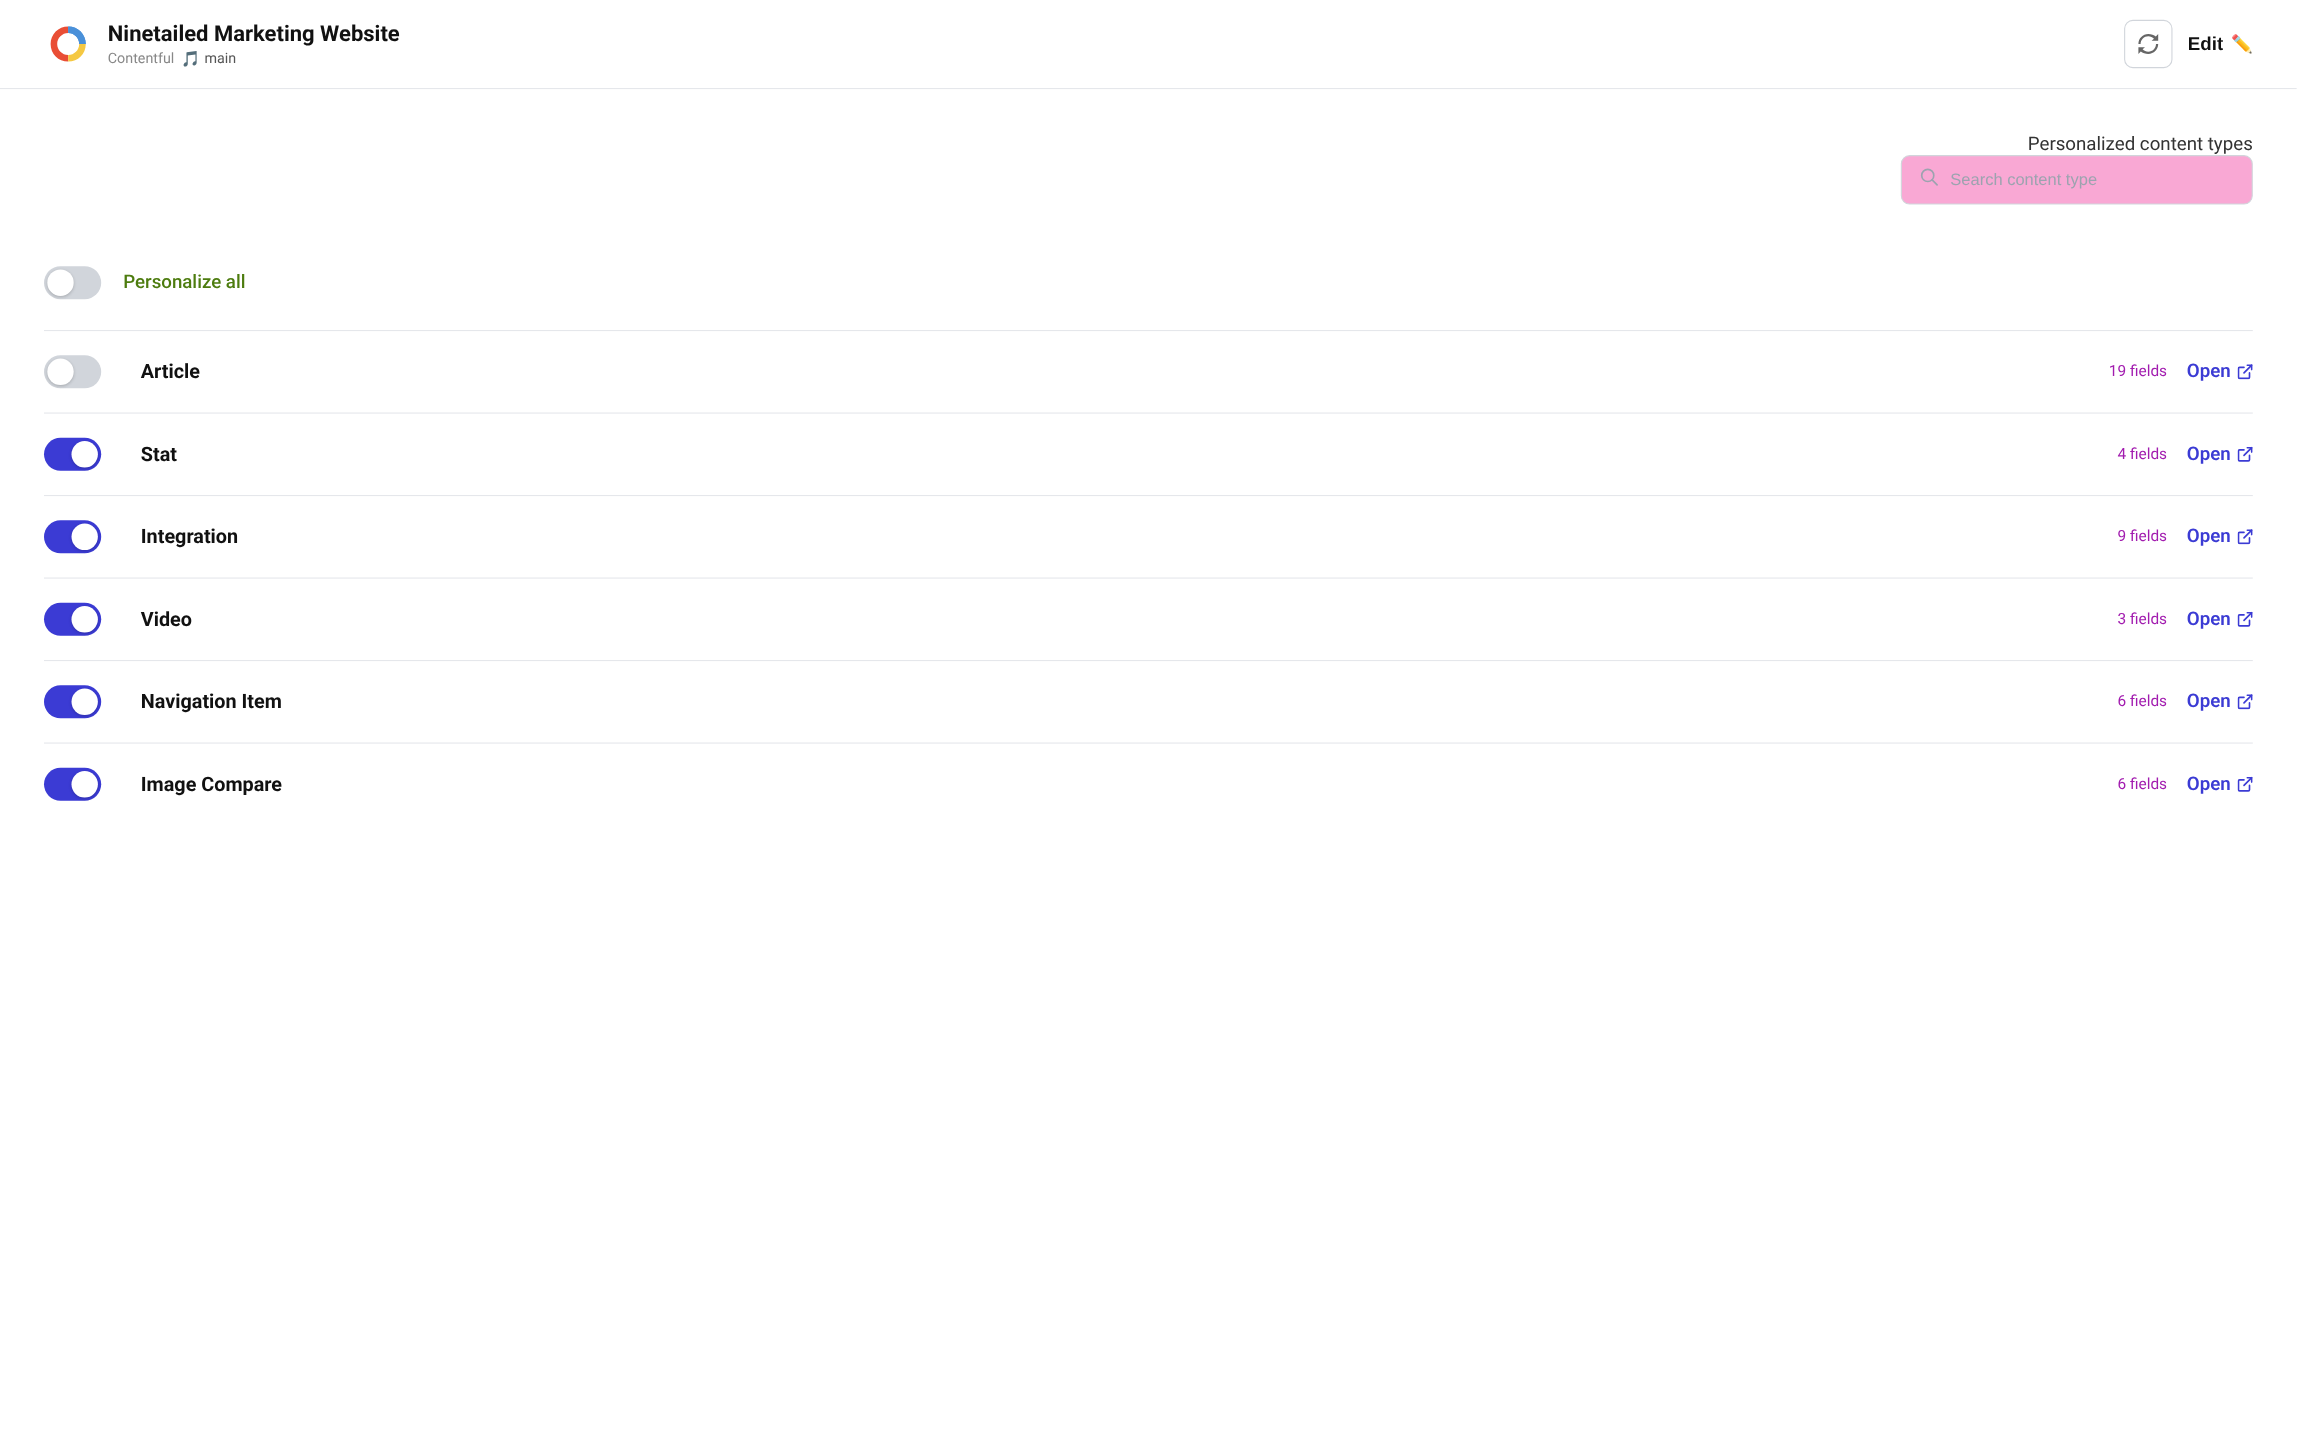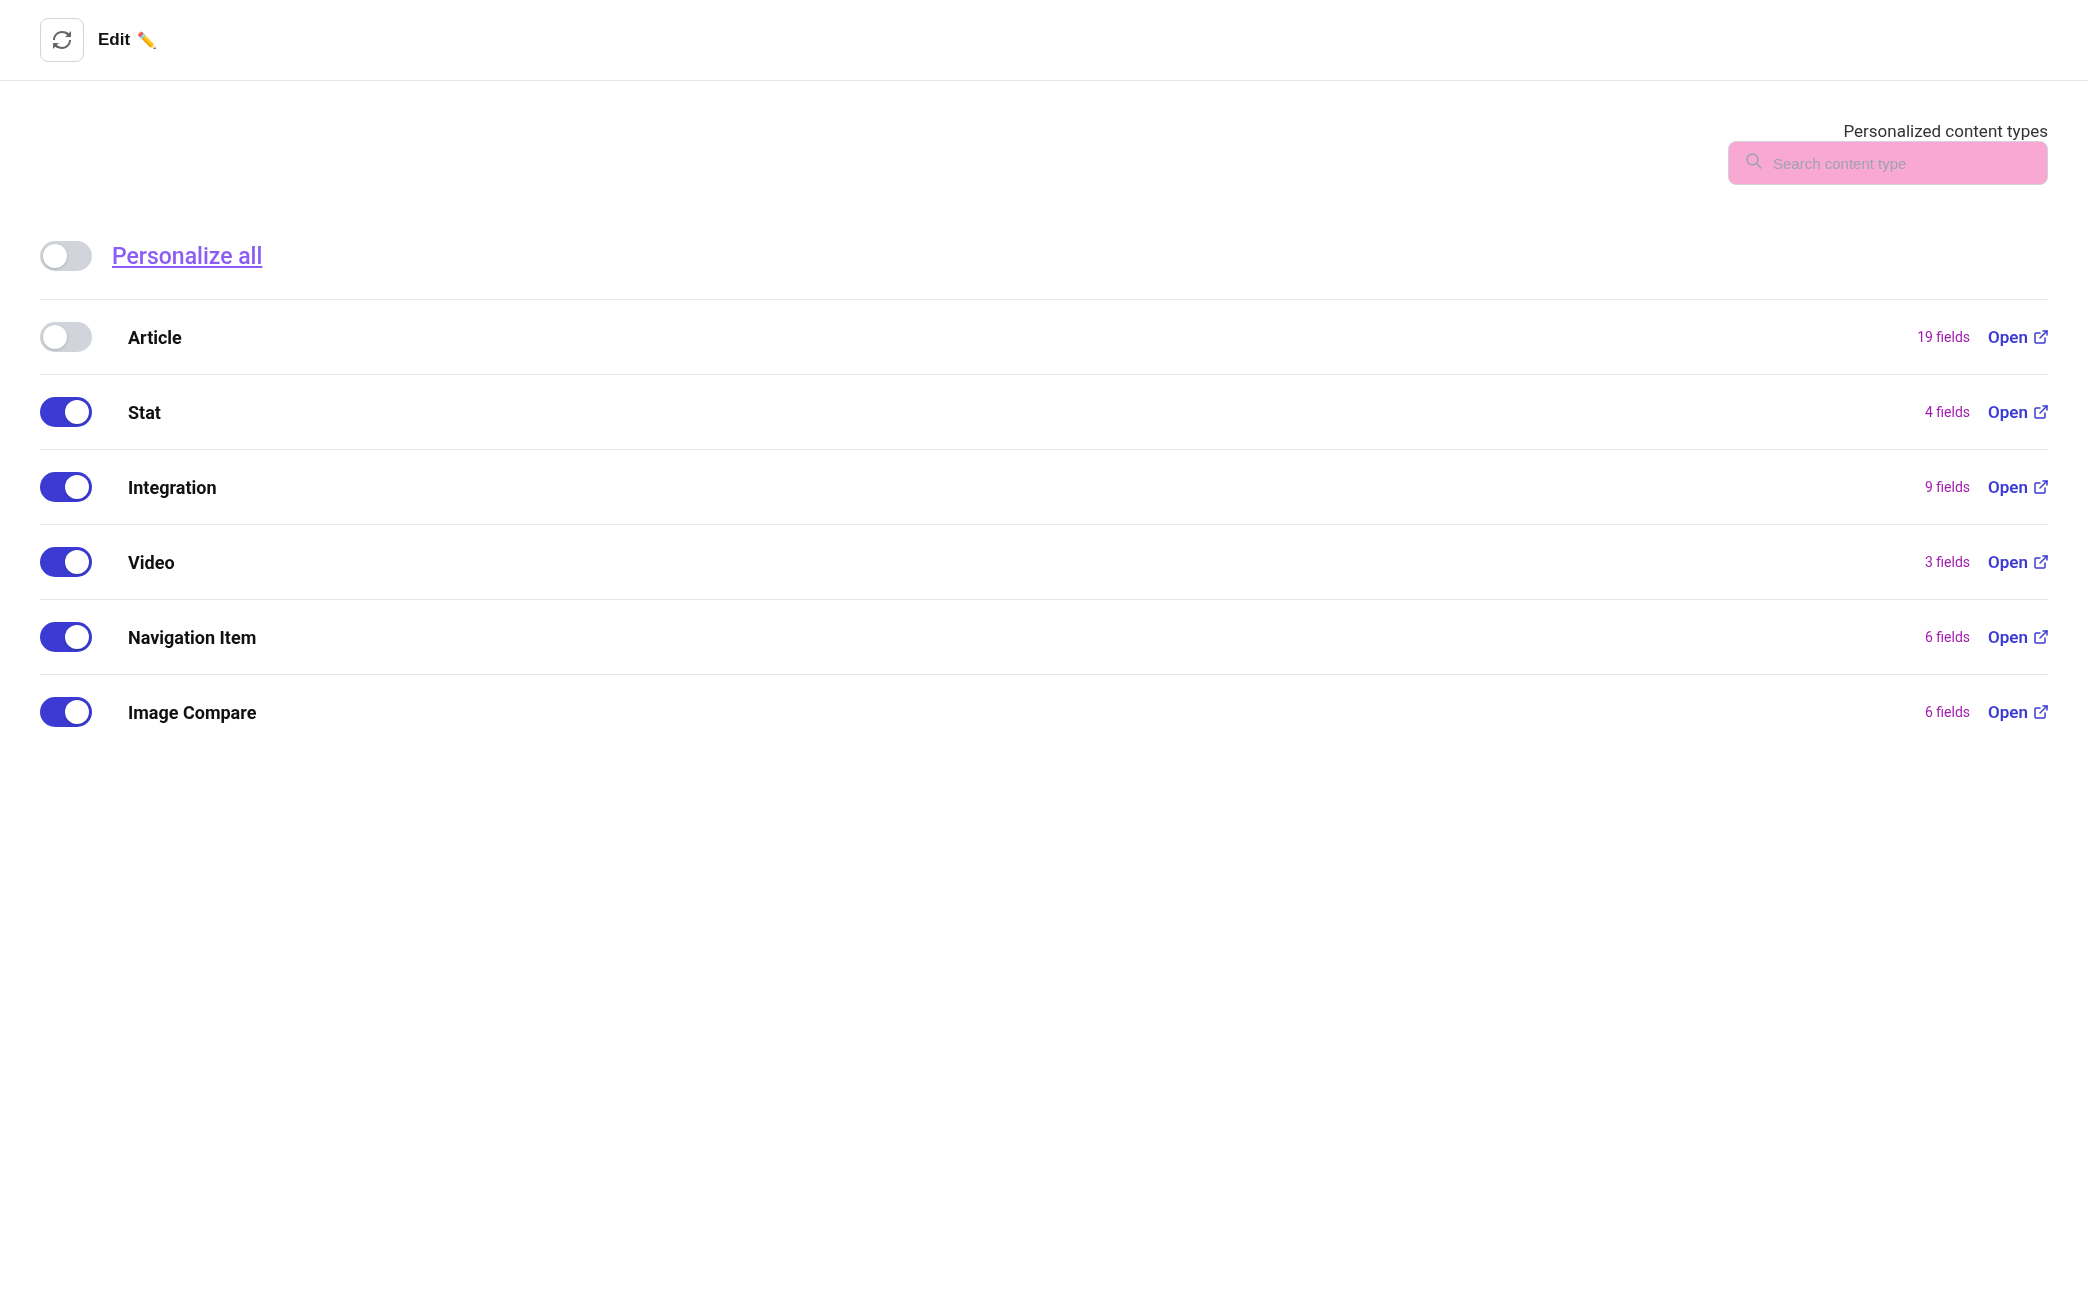--- a/index.html
+++ b/index.html
@@ -161,25 +161,24 @@
     }
 
     .personalize-all-row {
       display: flex;
       align-items: center;
       gap: 20px;
       padding: 20px 0 28px 0;
     }
 
     .personalize-all-label {
-      font-size: 23px;
+      font-size: 17px;
       font-weight: 500;
-      color: #8b5cf6;
+      color: #4d7c0f;
       cursor: pointer;
-      text-decoration: underline;
     }
 
     .content-type-row {
       display: flex;
       align-items: center;
       justify-content: space-between;
       padding: 22px 0;
       border-top: 1px solid #e5e7eb;
     }
 
@@ -274,20 +273,41 @@
     .ext-icon {
       display: inline-flex;
       align-items: center;
       justify-content: center;
     }
   </style>
 </head>
 <body>
 
 <header class="header">
+  <div class="header-left">
+
+    <svg class="logo" viewBox="0 0 44 44" fill="none" xmlns="http://www.w3.org/2000/svg">
+      <circle cx="22" cy="22" r="22" fill="white"></circle>
+      <path d="M22 6 C13 6 6 13 6 22 C6 31 13 38 22 38 C22 38 22 32 22 32 C16.5 32 12 27.5 12 22 C12 16.5 16.5 12 22 12 Z" fill="#E94E35"></path>
+      <path d="M22 6 C31 6 38 13 38 22 L32 22 C32 16.5 27.5 12 22 12 Z" fill="#4A90D9"></path>
+      <path d="M38 22 C38 31 31 38 22 38 L22 32 C27.5 32 32 27.5 32 22 Z" fill="#F5C842"></path>
+      <path d="M22 12 C27.5 12 32 16.5 32 22 L38 22 C38 13 31 6 22 6 Z" fill="#4A90D9"></path>
+    </svg>
+
+    <div class="header-title-group">
+      <span class="app-title">Ninetailed Marketing Website</span>
+      <div class="breadcrumb">
+        <span>Contentful</span>
+        <div class="branch-tag">
+          <span class="branch-icon">🎵</span>
+          <span>main</span>
+        </div>
+      </div>
+    </div>
+  </div>
 
   <div class="header-right">
     <button class="refresh-button" title="Refresh">
       <svg width="20" height="20" viewBox="0 0 20 20" fill="none">
         <path d="M3 10C3 6.13 6.13 3 10 3C12.03 3 13.86 3.86 15.17 5.22L13 7h6V1l-2.17 2.17C15.23 1.83 12.72 1 10 1 5.03 1 1 5.03 1 10h2zm14 0c0 3.87-3.13 7-7 7-2.03 0-3.86-.86-5.17-2.22L7 13H1v6l2.17-2.17C4.77 18.17 7.28 19 10 19c4.97 0 9-4.03 9-9h-2z" fill="#666"></path>
       </svg>
     </button>
     <button class="edit-button">
       <span>Edit</span>
       <span class="edit-icon">✏️</span>

